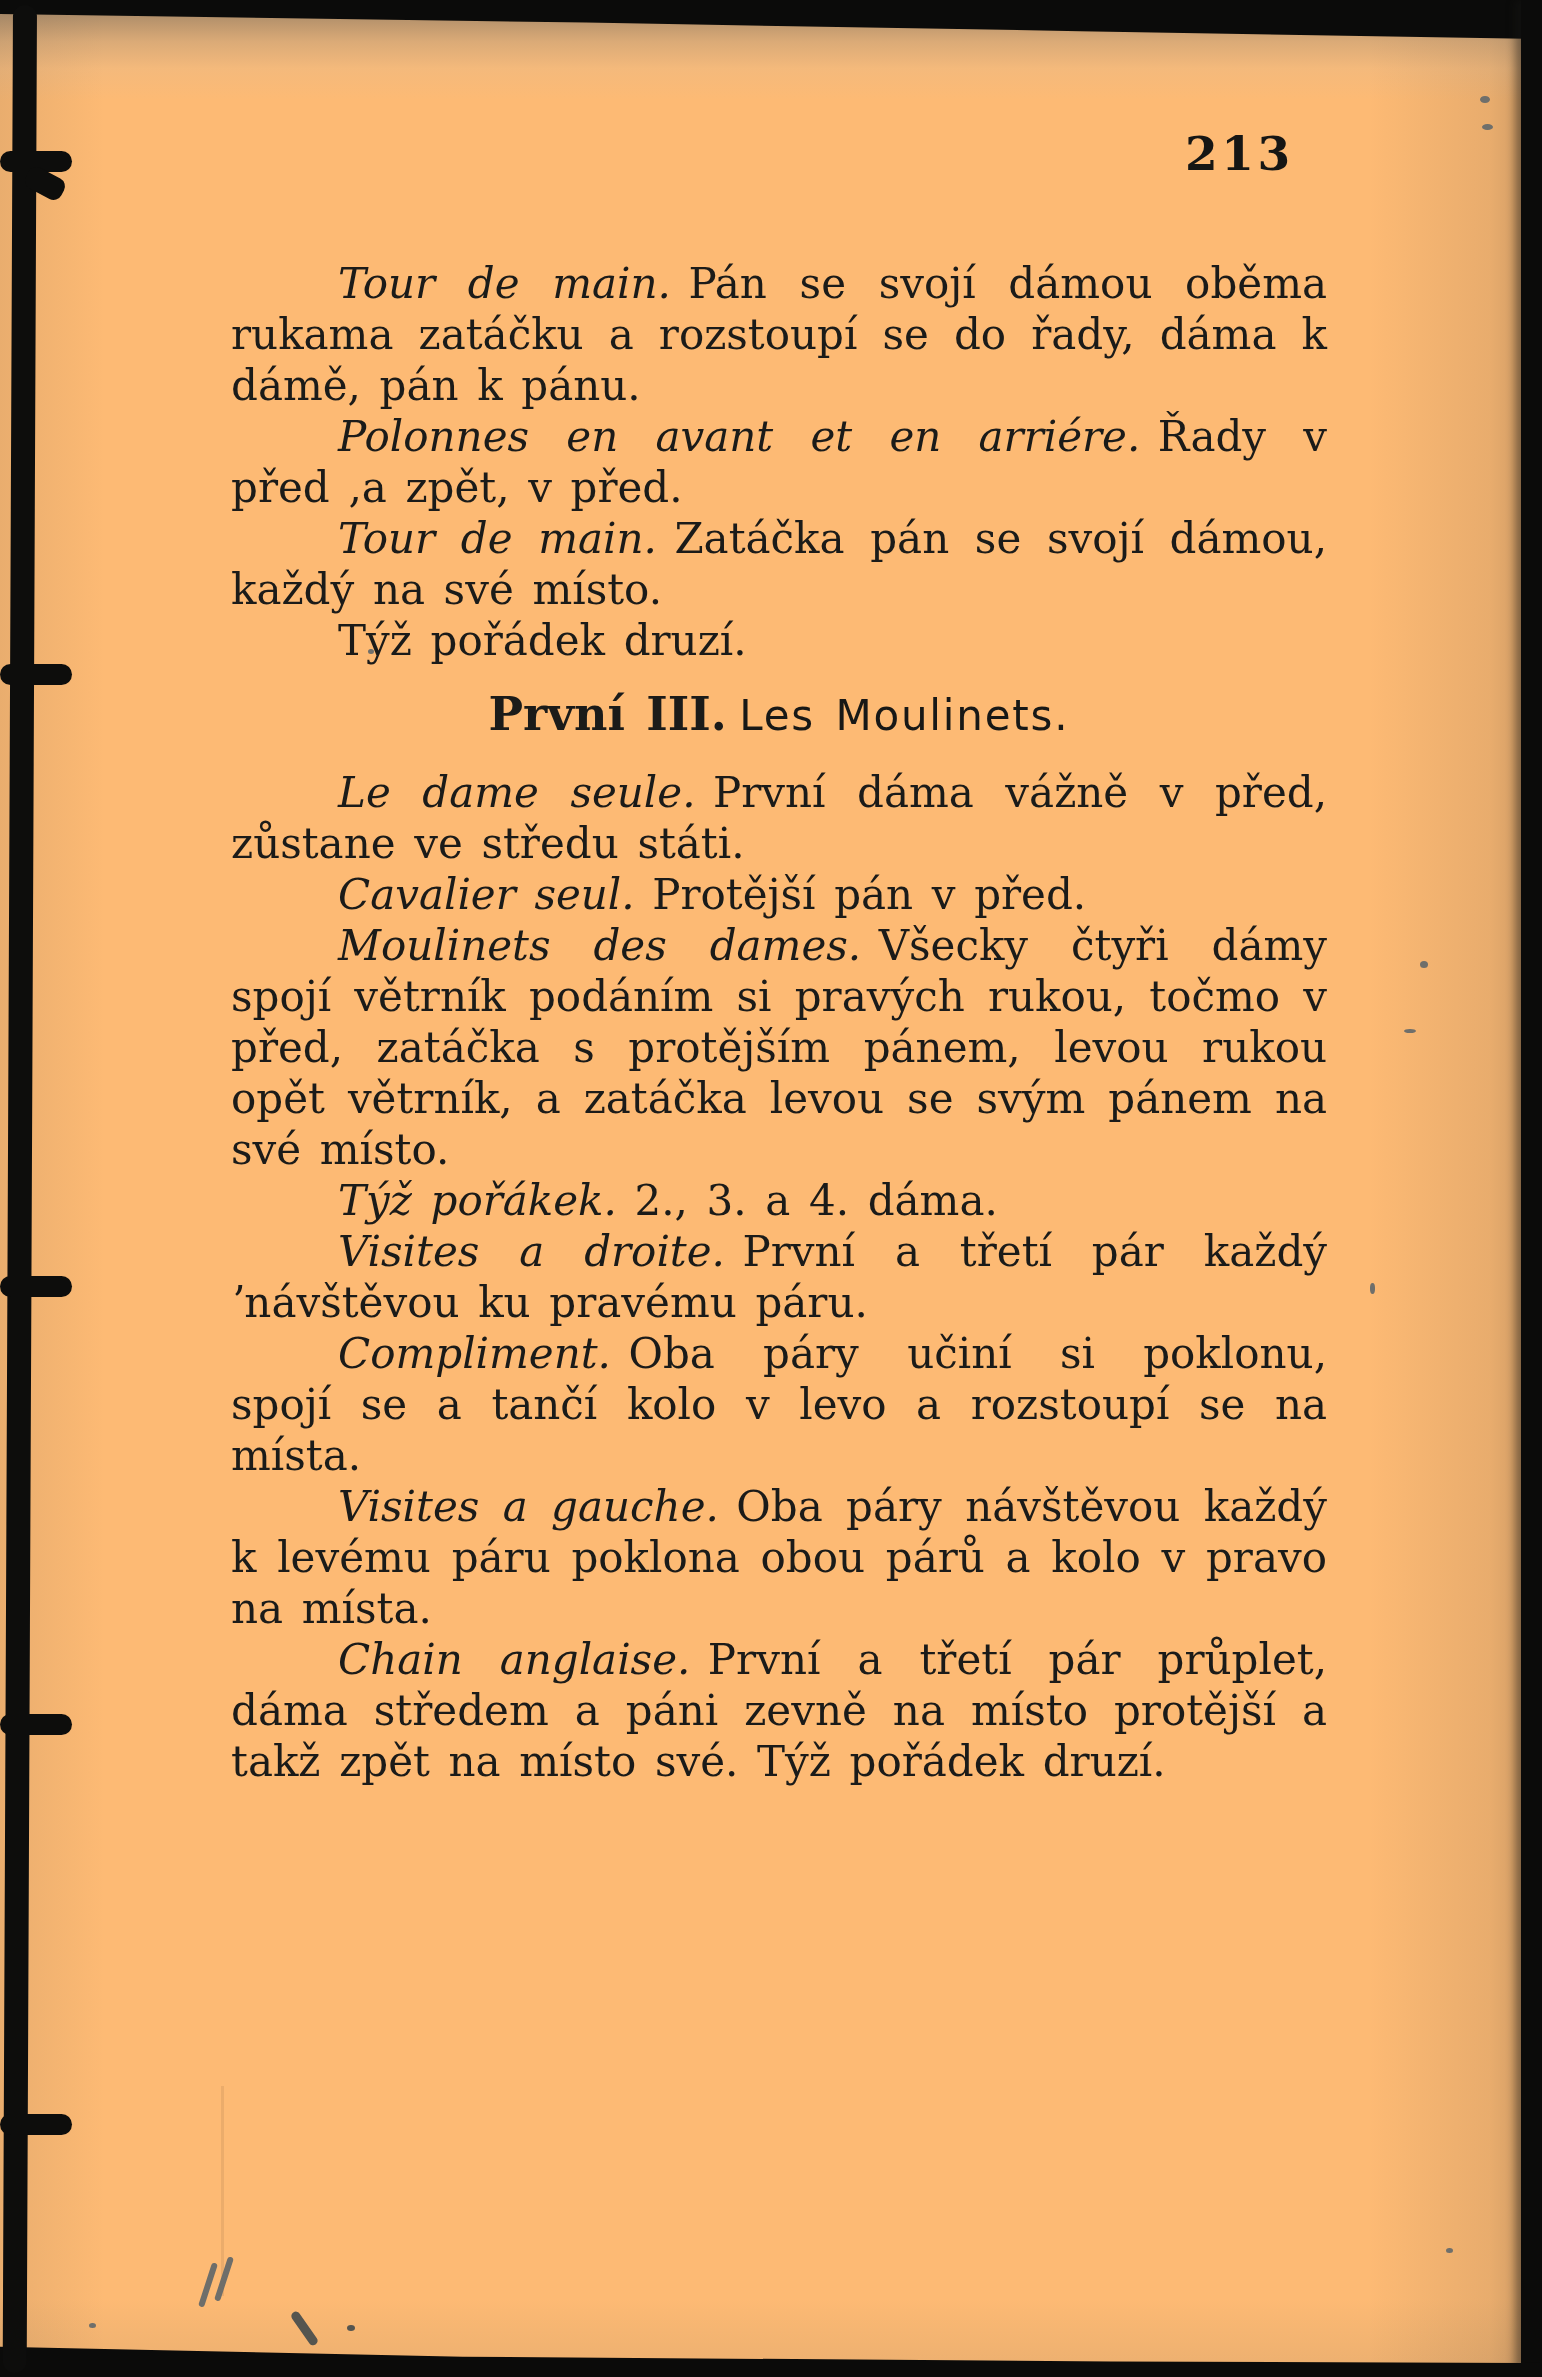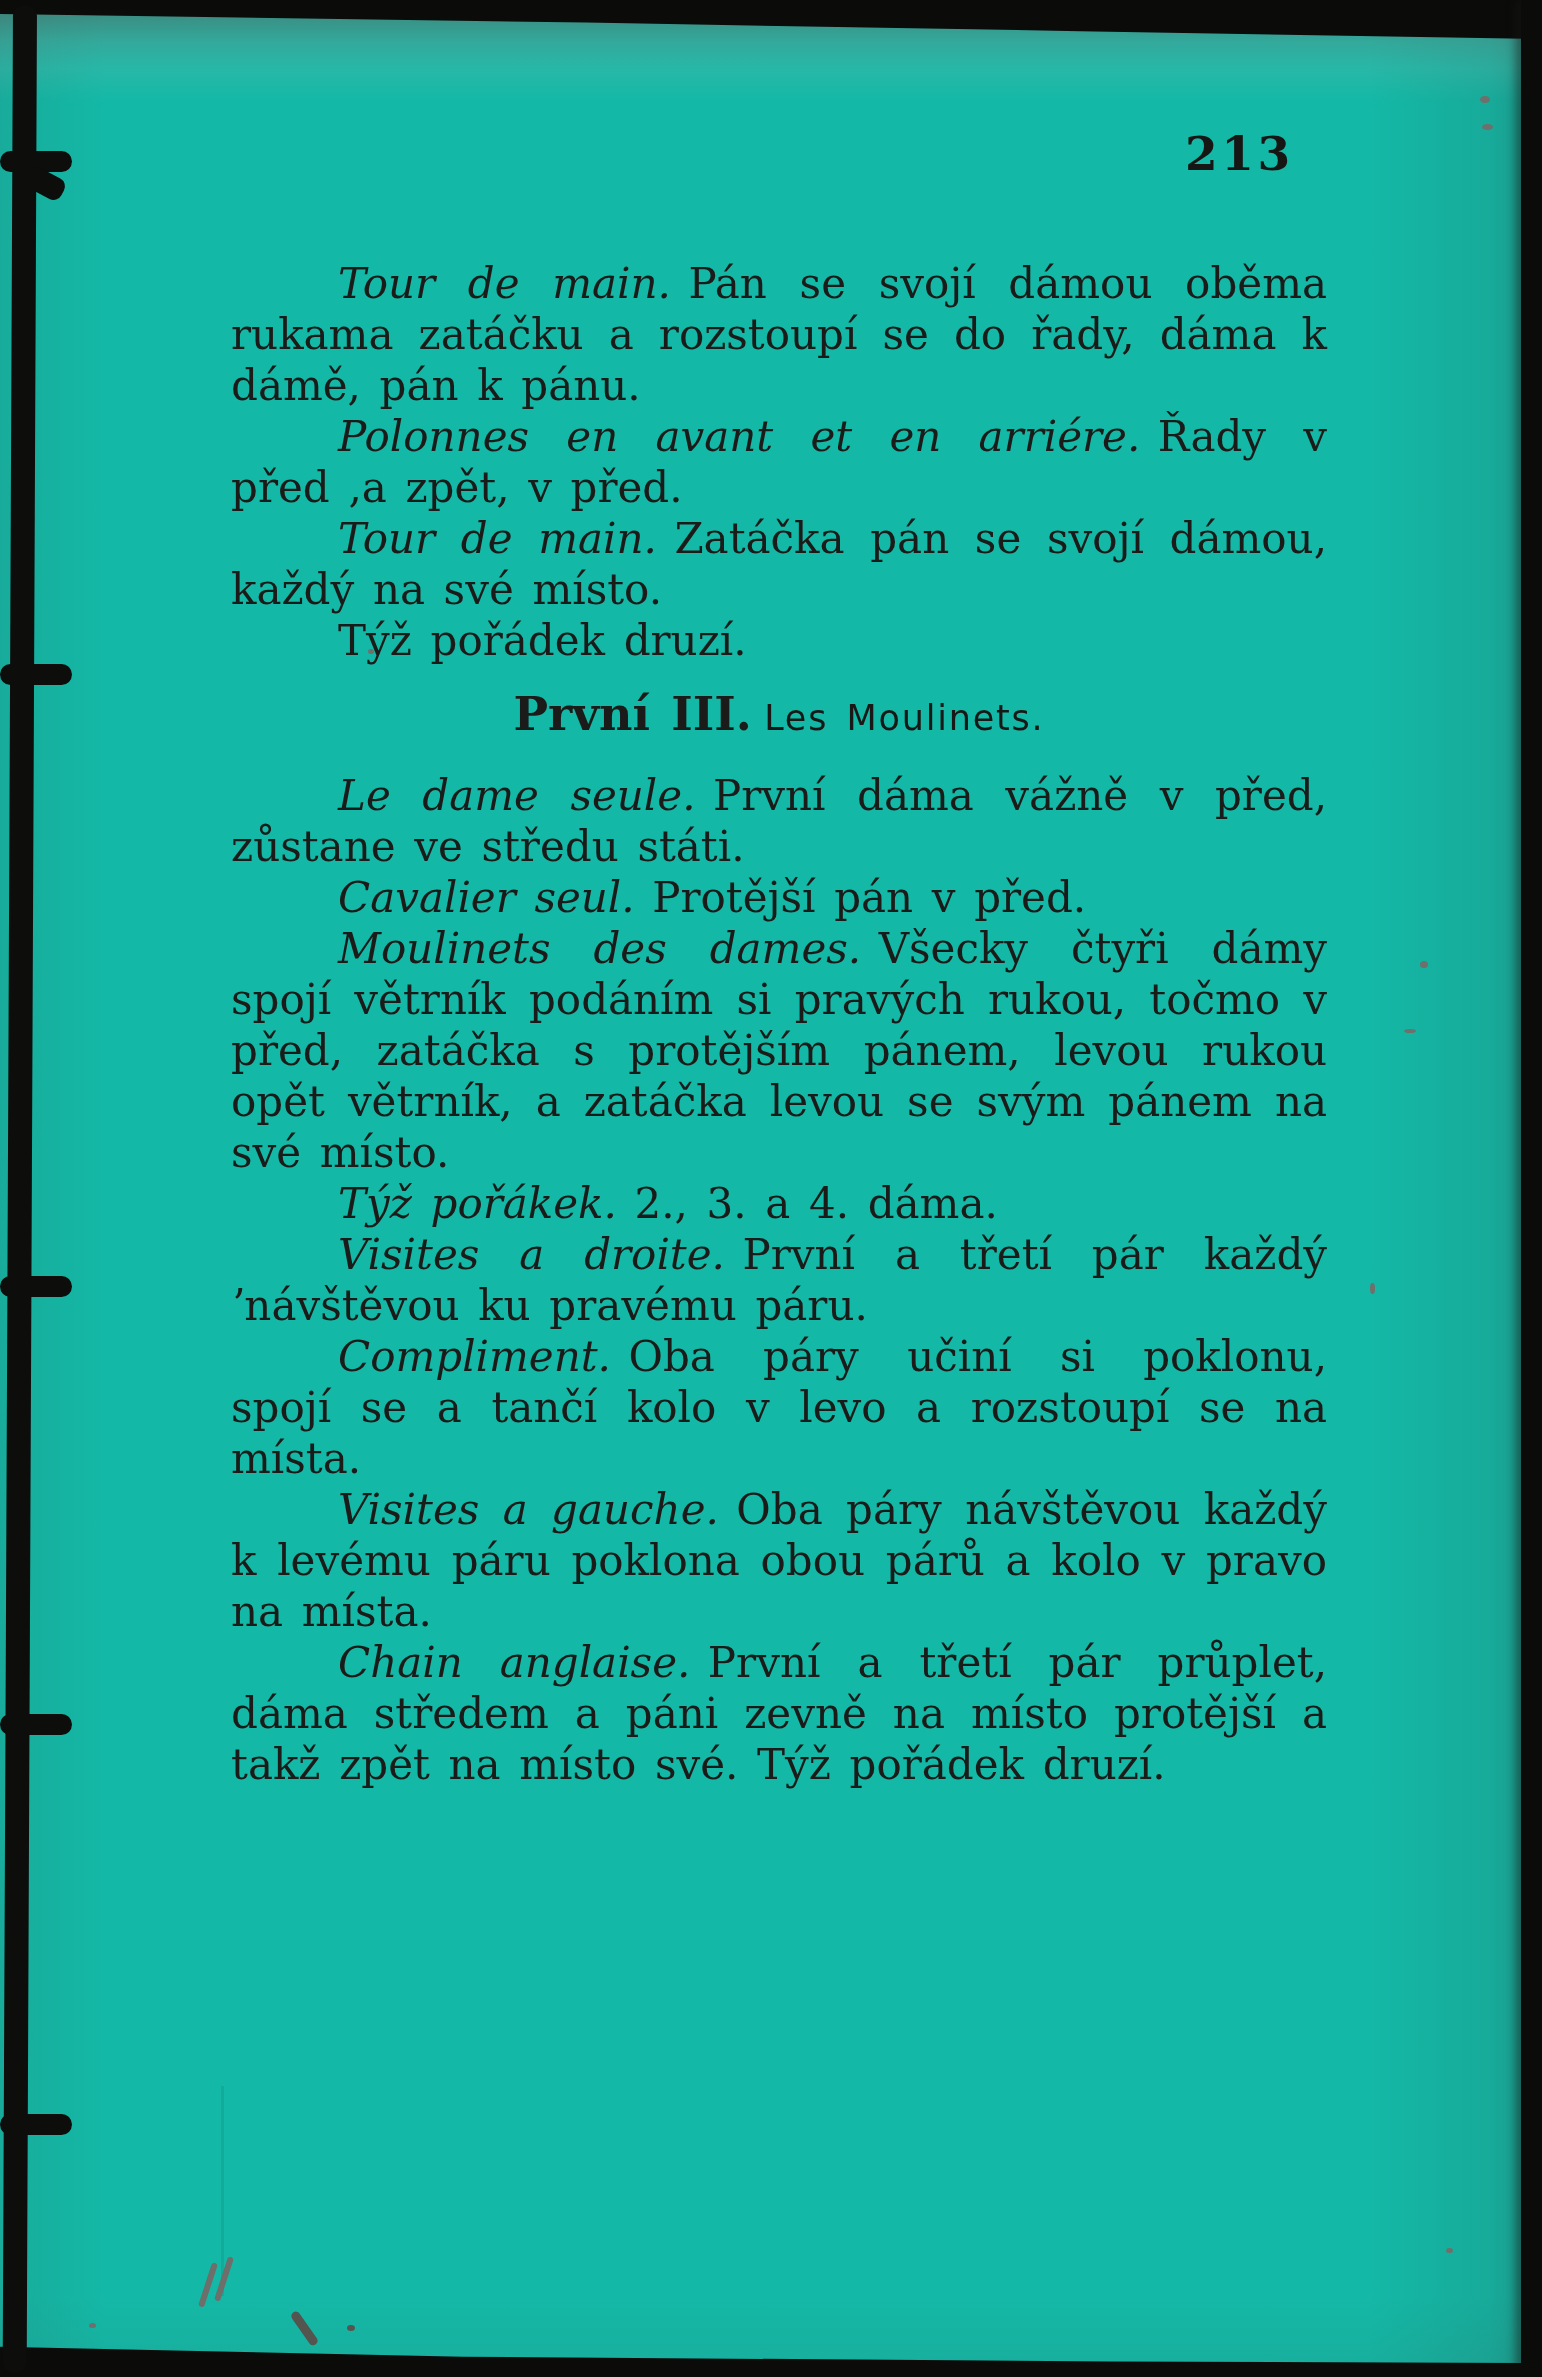--- a/index.html
+++ b/index.html
@@ -1,18 +1,18 @@
 <!DOCTYPE html>
 <html style="font-size:14px"><head>
 <meta charset="utf-8">
 <style>
   html,body{margin:0;padding:0;background:#222;}
   .scan{
     position:relative;width:1543px;height:2377px;overflow:hidden;
-    background:#14b8a6;
+    background:#fdba74;
     font-family:"DejaVu Serif", serif;
   }
   
   .shade{position:absolute;inset:0;pointer-events:none;
     background:
       linear-gradient(90deg, rgba(60,60,58,0.10) 0, rgba(60,60,58,0) 105px),
       linear-gradient(270deg, rgba(50,50,48,0.28) 0, rgba(50,50,48,0.10) 53px, rgba(50,50,48,0) 175px),
       linear-gradient(0deg, rgba(70,70,68,0.10) 0, rgba(70,70,68,0) 79px);
   }
   
@@ -34,21 +34,21 @@
   
   .text-column{
     position:absolute;left:231px;top:258px;width:1096px;
     font-size:42px;line-height:51px;color:#1b1b19;
     text-align:justify;word-spacing:5.3px;
   }
   .para{margin:0;text-indent:107px;}
   .lead{font-style:italic;padding-right:17.5px;}
   .heading{text-align:center;text-indent:0;margin:23px 0 26px;white-space:nowrap;}
   .h-label{font-weight:bold;font-size:46px;padding-right:12.3px;}
-  .h-title{font-family:"DejaVu Sans", sans-serif;font-weight:400;font-size:35px;letter-spacing:1.8px;color:#181816;}
+  .h-title{font-family:"DejaVu Sans", sans-serif;font-weight:400;font-size:42px;letter-spacing:1.8px;color:#181816;}
   
   .speck{position:absolute;background:#6f6f6b;border-radius:50%;}
   .pen{position:absolute;background:#6e6e6a;border-radius:4.4px;}
   .crease{position:absolute;background:rgba(0,0,0,0.07);}
 </style>
 </head>
 <body>
 
 <div class="scan">
 

